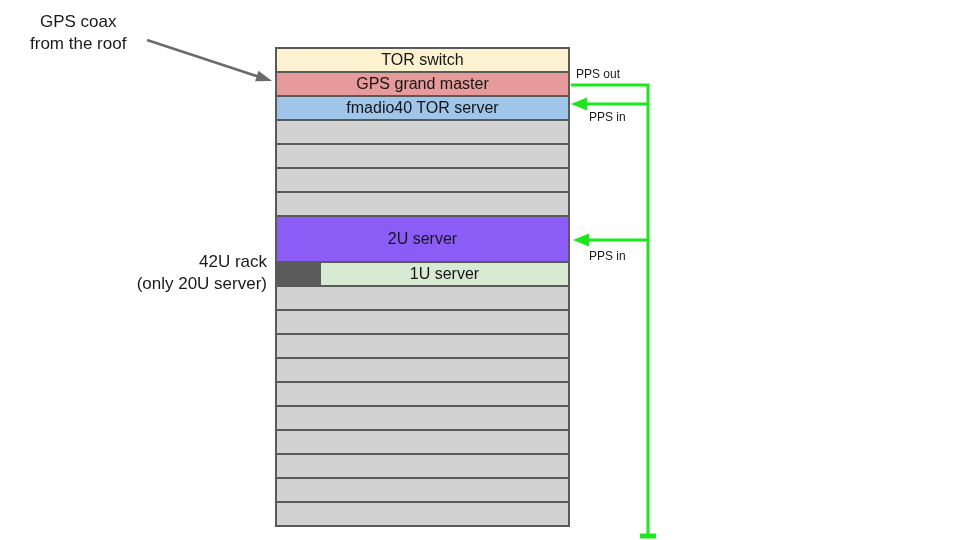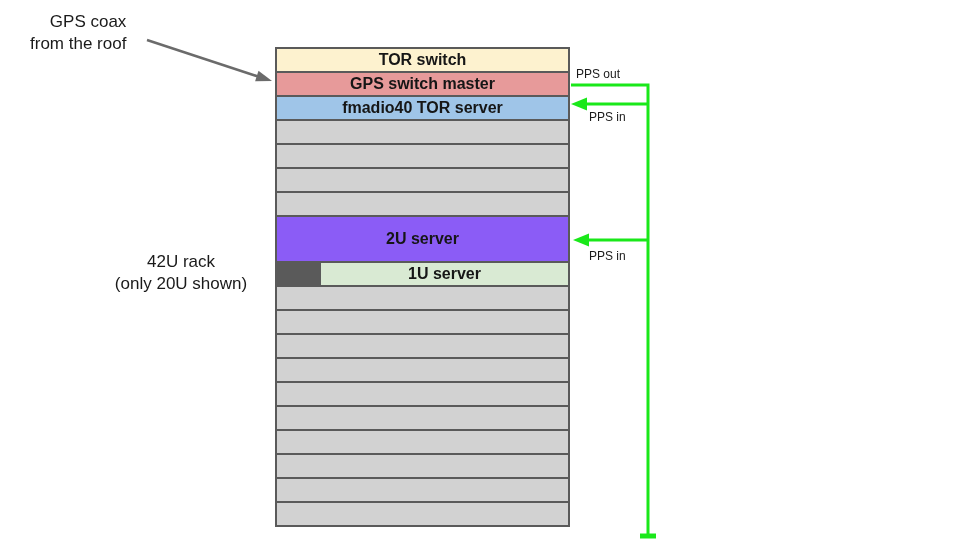--- a/index.html
+++ b/index.html
@@ -25,41 +25,40 @@
     position: absolute;
     left: 275px;
     top: 47px;
     width: 295px;
     height: 480px;
     background: #5a5a5a;
     border: 2px solid #5a5a5a;
     display: flex;
     flex-direction: column;
     gap: 2px;
-    font-weight: bold;
   }
   .rack-unit {
     display: flex;
     align-items: center;
     justify-content: center;
     font-size: 16px;
     line-height: 1;
     color: #161616;
     min-height: 0;
   }
 
   .label {
     position: absolute;
     font-size: 17px;
     line-height: 22px;
     color: #1a1a1a;
     white-space: nowrap;
   }
-  .label-coax { left: 30px; top: 11px; text-align: right; }
-  .label-rack { left: 95px; top: 251px; width: 172px; text-align: center; }
+  .label-coax { left: 30px; top: 11px; text-align: center; }
+  .label-rack { left: 95px; top: 251px; width: 172px; text-align: right; }
   .label-pps { font-size: 12px; }
   .label-pps-out { left: 576px; top: 63px; }
   .label-pps-in-1 { left: 589px; top: 106px; }
   .label-pps-in-2 { left: 589px; top: 245px; }
 </style>
 </head>
 <body>
 
 <div class="canvas">
 
@@ -82,21 +81,21 @@
       <line x1="648" y1="240" x2="586" y2="240" stroke-width="3" stroke="#1ae81a"></line>
       <polygon points="573,240 589,233.5 589,246.5" fill="#1ae81a"></polygon>
     </g>
   </svg>
 
   <div class="rack">
       <div class="rack-unit" style="flex: 1 1 0px; background: rgb(253, 242, 207);">
         <span>TOR switch</span>
       </div>
       <div class="rack-unit" style="flex: 1 1 0px; background: rgb(231, 154, 154);">
-        <span>GPS switch master</span>
+        <span>GPS grand master</span>
       </div>
       <div class="rack-unit" style="flex: 1 1 0px; background: rgb(159, 197, 232);">
         <span>fmadio40 TOR server</span>
       </div>
       <div class="rack-unit" style="flex: 1 1 0px; background: rgb(210, 210, 210);"></div>
       <div class="rack-unit" style="flex: 1 1 0px; background: rgb(210, 210, 210);"></div>
       <div class="rack-unit" style="flex: 1 1 0px; background: rgb(210, 210, 210);"></div>
       <div class="rack-unit" style="flex: 1 1 0px; background: rgb(210, 210, 210);"></div>
       <div class="rack-unit" style="flex: 2 1 0px; background: #8b5cf6;">
         <span>2U server</span>
@@ -116,20 +115,20 @@
       <div class="rack-unit" style="flex: 1 1 0px; background: rgb(210, 210, 210);"></div>
     </div>
 
   <div class="label label-coax">
     <div>GPS coax</div>
     <div>from the roof</div>
   </div>
 
   <div class="label label-rack">
     <div>42U rack</div>
-    <div>(only 20U shown)</div>
+    <div>(only 20U server)</div>
   </div>
 
   <div class="label label-pps label-pps-out">PPS out</div>
   <div class="label label-pps label-pps-in-1">PPS in</div>
   <div class="label label-pps label-pps-in-2">PPS in</div>
 
 </div>
 
 </body></html>

